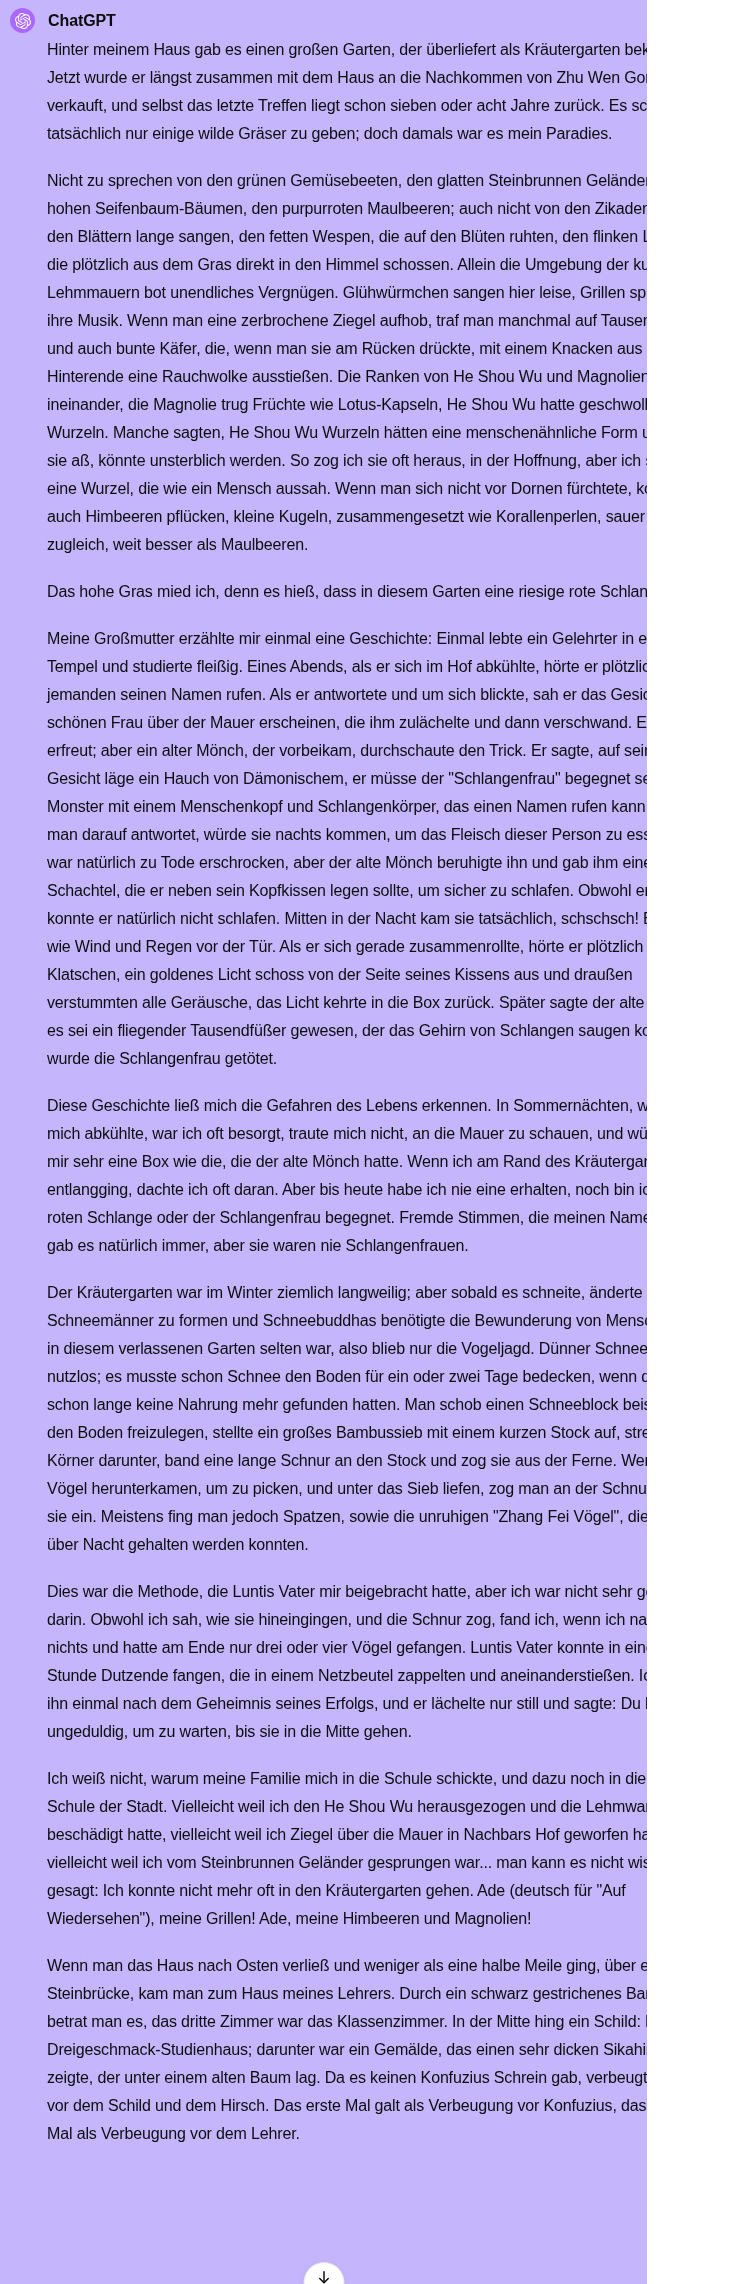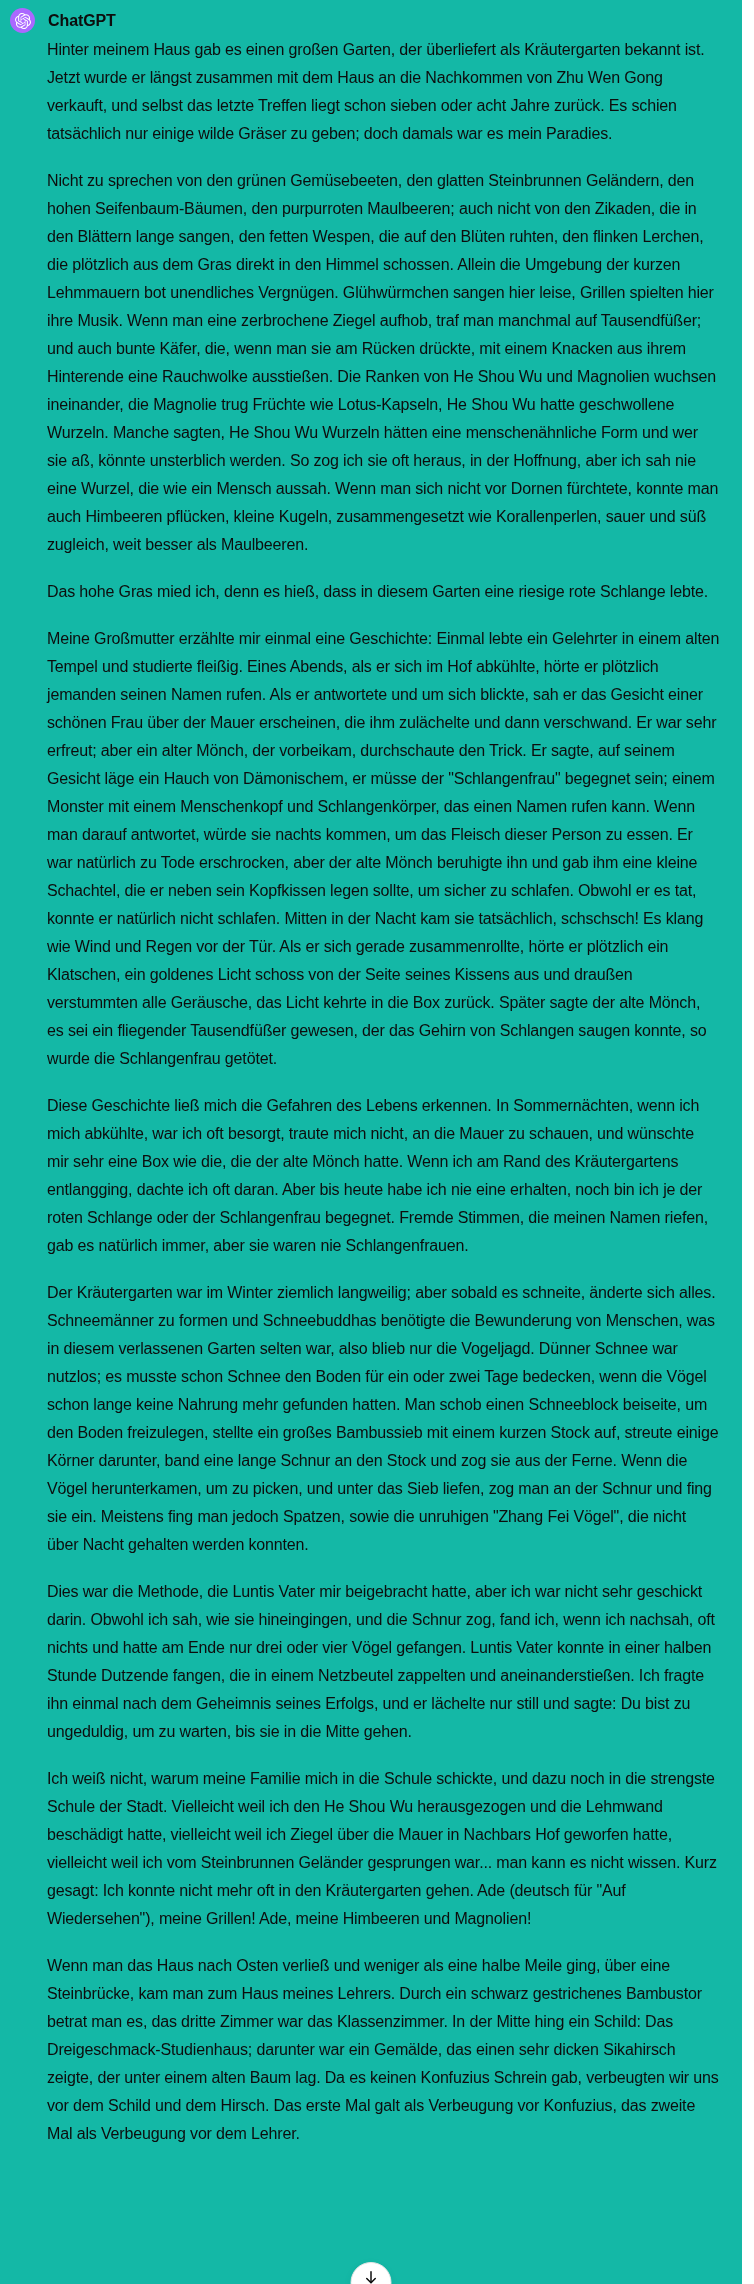--- a/index.html
+++ b/index.html
@@ -3,24 +3,24 @@
 <meta charset="utf-8">
 <style>
   * { box-sizing: border-box; margin: 0; padding: 0; }
   html, body { background: #ffffff; }
   body {
     font-family: "Liberation Sans", "DejaVu Sans", sans-serif;
     color: #0d0d0d;
   }
   .page {
     position: relative;
-    width: 742px;
+    width: 647px;
     height: 2284px;
     overflow: hidden;
-    background: #14b8a6;
+    background: #c4b5fd;
   }
   .msg-header {
     position: absolute;
     top: 8px;
     left: 10px;
     display: flex;
     align-items: center;
     gap: 13px;
   }
   .avatar {

